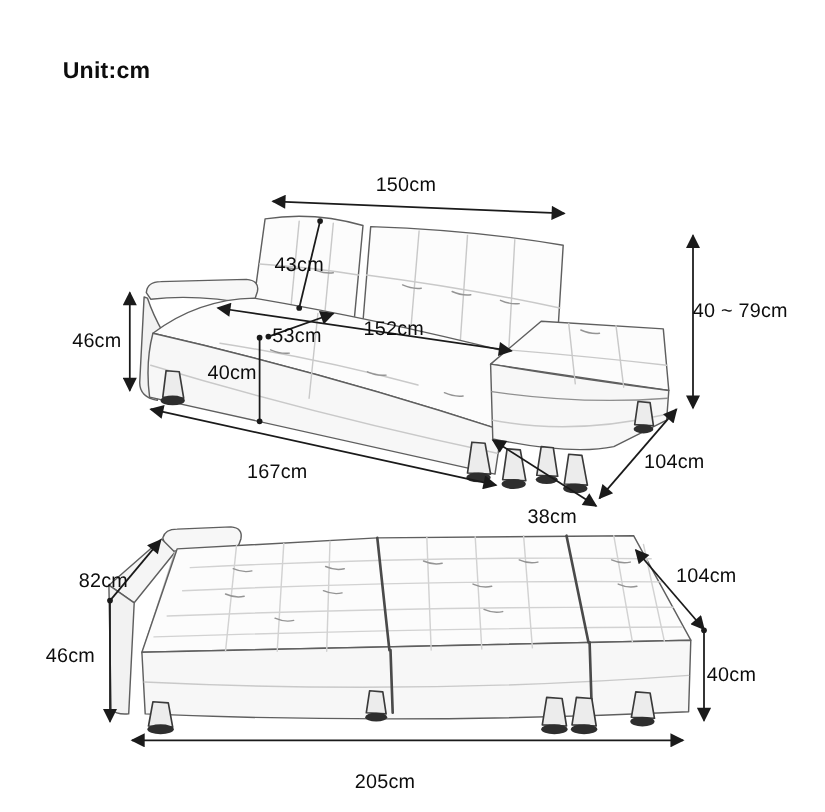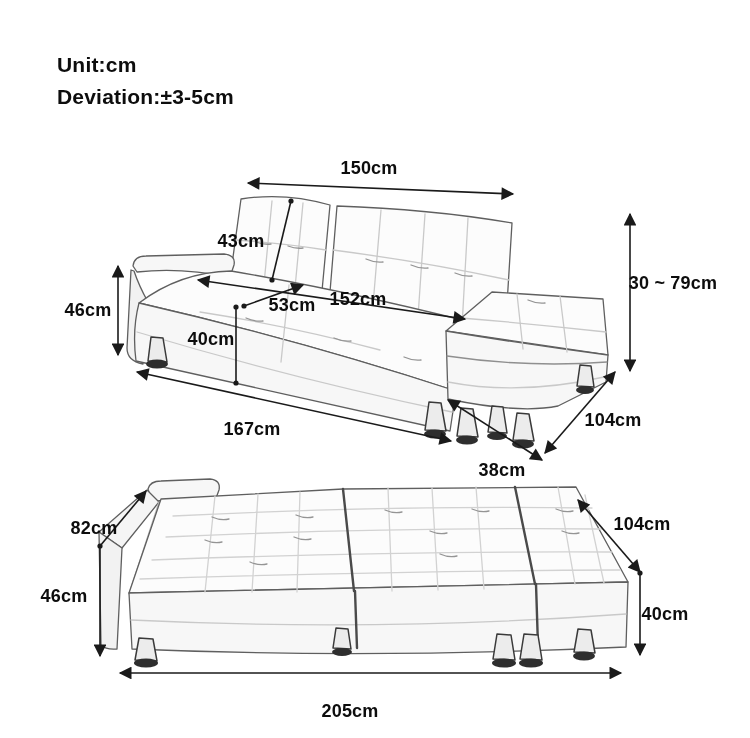--- a/index.html
+++ b/index.html
@@ -6,21 +6,21 @@
   .stage{
     position:relative;width:750px;height:738px;background:#ffffff;overflow:hidden;
     font-family:"Liberation Sans","DejaVu Sans",sans-serif;color:#111;
   }
   .stage svg{position:absolute;left:0;top:0;}
   .meta{
     position:absolute;font-size:21px;font-weight:600;letter-spacing:.2px;color:#0d0d0d;
     white-space:nowrap;
   }
   .dim{
-    position:absolute;font-size:18px;font-weight:700;color:#0d0d0d;white-space:nowrap;
+    position:absolute;font-size:18px;font-weight:400;color:#0d0d0d;white-space:nowrap;
     transform:translate(-50%,-50%);letter-spacing:.2px;
   }
 </style>
 </head>
 <body>
 
 <div class="stage">
 
 <svg width="750" height="738" viewBox="0 0 750 738">
   <defs>
@@ -198,30 +198,29 @@
     <line x1="578" y1="500" x2="640" y2="572" marker-start="url(#ah)" marker-end="url(#ah)"></line>
     <g>
       <line x1="640" y1="573" x2="640" y2="655" marker-end="url(#ah)"></line>
       <circle cx="640" cy="573" r="2.6" fill="#1a1a1a" stroke="none"></circle>
     </g>
     <line x1="120" y1="673" x2="621" y2="673" marker-start="url(#ah)" marker-end="url(#ah)"></line>
   </g>
 </svg>
 
 <div class="meta" style="left:57px;top:53px;">Unit:cm</div>
-<div class="meta" style="left:57px;top:85px;">Deviation:±3-5cm</div>
 
 <div class="dim" style="left:369px;top:168px;">150cm</div>
-<div class="dim" style="left:241px;top:241px;">43cm</div>
+<div class="dim" style="left:272px;top:241px;">43cm</div>
 <div class="dim" style="left:88px;top:310px;">46cm</div>
 <div class="dim" style="left:358px;top:299px;">152cm</div>
-<div class="dim" style="left:292px;top:305px;text-align:right;">53cm</div>
+<div class="dim" style="left:270px;top:305px;text-align:right;">53cm</div>
 <div class="dim" style="left:211px;top:339px;">40cm</div>
 <div class="dim" style="left:252px;top:429px;">167cm</div>
-<div class="dim" style="left:673px;top:283px;">30 ~ 79cm</div>
+<div class="dim" style="left:673px;top:283px;">40 ~ 79cm</div>
 <div class="dim" style="left:613px;top:420px;">104cm</div>
 <div class="dim" style="left:479px;top:470px;margin-left:23px;">38cm</div>
 
 <div class="dim" style="left:94px;top:528px;">82cm</div>
 <div class="dim" style="left:64px;top:596px;">46cm</div>
 <div class="dim" style="left:642px;top:524px;">104cm</div>
 <div class="dim" style="left:665px;top:614px;">40cm</div>
 <div class="dim" style="left:350px;top:689px;margin-top:22px;">205cm</div>
 
 </div>

